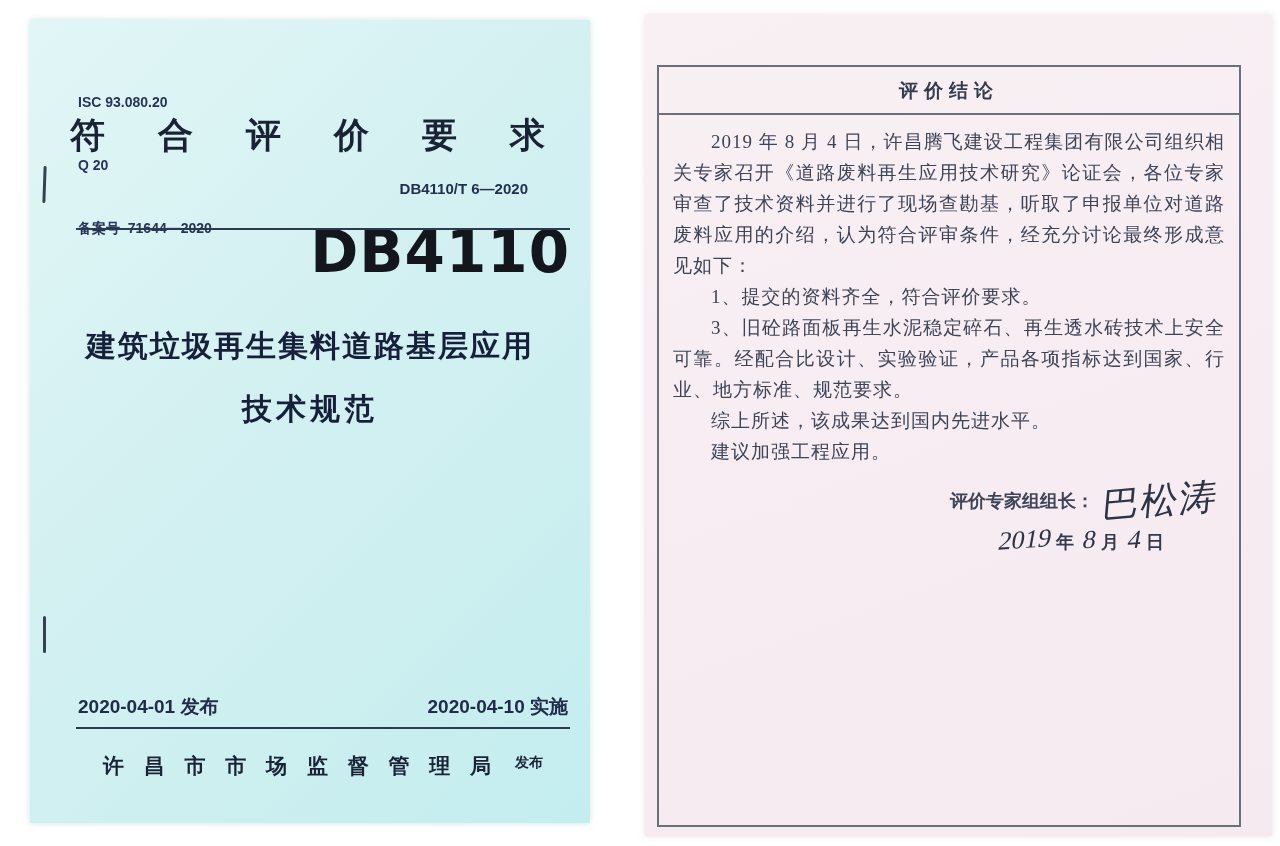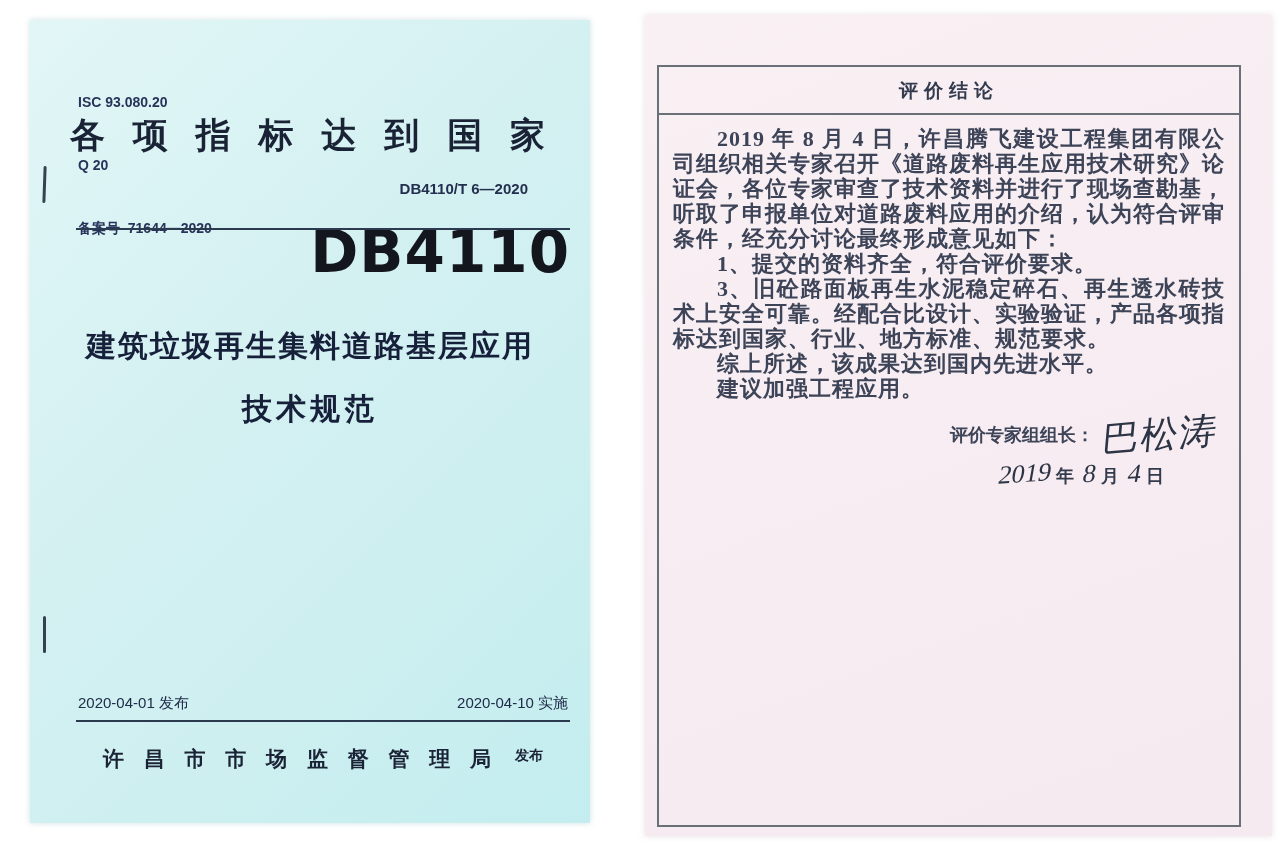--- a/index.html
+++ b/index.html
@@ -38,43 +38,43 @@
     border-top:2px solid #2c3a50; }
 
   .cover-title{ position:absolute; left:30px; right:30px; top:306px;
     text-align:center; color:#17203a;
     font-family:"DejaVu Sans","Liberation Sans",sans-serif; }
   .cover-title .t1{ font-size:30px; font-weight:bold; letter-spacing:2px; }
   .cover-title .t2{ font-size:30px; font-weight:bold; letter-spacing:4px; margin-top:22px; }
 
   .cover-bottom{ position:absolute; left:46px; right:20px; top:674px; }
   .dates-row{ display:flex; justify-content:space-between;
-    font-size:15px; font-weight:normal; color:#202c4a;
+    font-size:19px; font-weight:bold; color:#202c4a;
     font-family:"Liberation Sans","DejaVu Sans",sans-serif; padding:0 2px 0 2px; }
   .bottom-rule{ border-top:2px solid #2c3a50; margin-top:7px; }
   .publisher-row{ display:flex; align-items:center; margin-top:16px; padding-left:27px; }
   .publisher{ width:388px; font-size:21px; font-weight:bold; color:#1a2336;
     text-align:justify; text-align-last:justify;margin-top:7px; }
   .publisher-suffix{ font-size:14px; font-weight:bold; margin-left:24px; color:#1a2336; }
 
   
   .right-page{
     position:absolute; left:645px; top:15px; width:627px; height:821px;
     background:linear-gradient(160deg,#f9f0f4 0%,#f6ecf1 55%,#f5eaef 100%);
     box-shadow:0 0 6px rgba(190,160,175,.35);
     color:#3b4254;
   }
   .eval-box{ position:absolute; left:12px; top:18px; width:584px; height:762px;
     border:2px solid #6b6f78;margin-top:32px; }
   .eval-header{ height:48px; line-height:48px; text-align:center;
     border-bottom:2px solid #6b6f78;
     font-size:19px; font-weight:bold; letter-spacing:6px; color:#343b4e; }
   .eval-body{ padding:11px 14px 0 14px; }
-  .para{ font-size:22px; line-height:25px; letter-spacing:1px;
-    text-align:justify; text-indent:2em; font-weight:bold; color:#3d4458; }
+  .para{ font-size:19px; line-height:31px; letter-spacing:1px;
+    text-align:justify; text-indent:2em; font-weight:normal; color:#3d4458; }
 
   .sign-row{ margin-top:12px; text-align:right; padding-right:6px;
     height:42px; line-height:42px; white-space:nowrap; }
   .sign-label{ font-size:18px; font-weight:bold; color:#3d4458; vertical-align:middle; }
   .sign-name{ display:inline-block; font-size:37px; color:#2c3445;
     transform:rotate(-5deg) skewX(-10deg); transform-origin:center;
     letter-spacing:2px; vertical-align:middle; margin-left:4px; }
   .sign-date{ text-align:right; padding-right:58px; margin-top:4px;
     white-space:nowrap; color:#333a4c; }
   .hand-num{ display:inline-block; font-size:26px; transform:skewX(-14deg) rotate(-4deg);
@@ -92,21 +92,21 @@
 
     <div class="cover-top">
       <div class="cover-meta">
         <div>ISC 93.080.20</div>
         <div>Q 20</div>
         <div>备案号  71644—2020</div>
       </div>
       <div class="big-code">DB4110</div>
     </div>
 
-    <div class="cover-heading">各项指标达到国家</div>
+    <div class="cover-heading">符合评价要求</div>
 
     <div class="std-number">DB4110/T 6—2020</div>
 
     <div class="top-rule"></div>
 
     <div class="cover-title">
       <div class="t1">建筑垃圾再生集料道路基层应用</div>
       <div class="t2">技术规范</div>
     </div>
 

